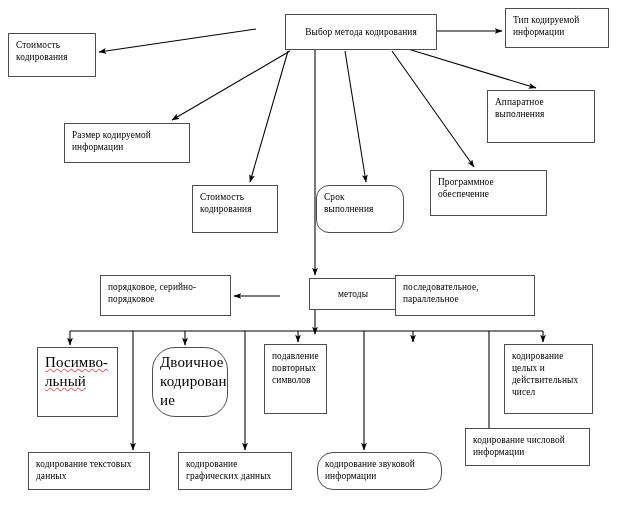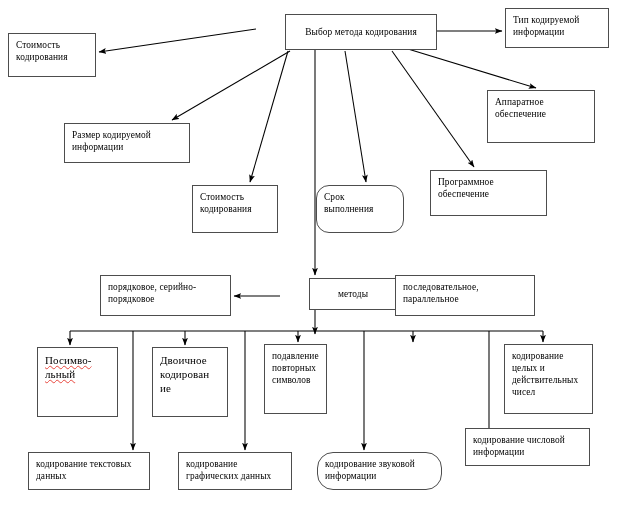--- a/index.html
+++ b/index.html
@@ -54,21 +54,21 @@
     padding-right: 4px;
   }
   .node.vcenter {
     align-items: center;
     margin-left: 28px;
   }
   .node.vcenter .node-label {
     padding-top: 0;
   }
   .node.big .node-label {
-    font-size: 11px;
+    font-size: 15px;
   }
   .node.spell-red .node-label {
     text-decoration-line: underline;
     text-decoration-style: wavy;
     text-decoration-color: #e8483f;
     text-decoration-thickness: 1px;
     text-underline-offset: 1px;
   }
   .grammar-word {
     border-bottom: 1px solid #2e7d32;
@@ -136,21 +136,21 @@
 кодирования</span>
   </div>
 
   <div class="node" style="left:505px; top:8px; width:104px; height:40px;">
     <span class="node-label">Тип кодируемой
 информации</span>
   </div>
 
   <div class="node" style="left:487px; top:90px; width:108px; height:53px;">
     <span class="node-label">Аппаратное
-обеспечение</span>
+выполнения</span>
   </div>
 
   <div class="node" style="left:64px; top:123px; width:126px; height:40px;">
     <span class="node-label">Размер кодируемой
 информации</span>
   </div>
 
   <div class="node" style="left:192px; top:185px; width:86px; height:48px;">
     <span class="node-label">Стоимость
 кодирования</span>
@@ -178,21 +178,21 @@
   <div class="node" style="left:395px; top:275px; width:140px; height:41px;">
     <span class="node-label">последовательное,
 параллельное</span>
   </div>
 
   <div class="node big spell-red" style="left:37px; top:347px; width:81px; height:70px;">
     <span class="node-label">Посимво-
 льный</span>
   </div>
 
-  <div class="node big" style="left:152px; top:347px; width:76px; height:70px;">
+  <div class="node big" style="left:152px; top:347px; width:76px; height:70px;border-radius:23px;">
     <span class="node-label">Двоичное
 кодирован
 ие</span>
   </div>
 
   <div class="node" style="left:264px; top:344px; width:63px; height:70px;">
     <span class="node-label">подавление
 повторных
 символов</span>
   </div>

